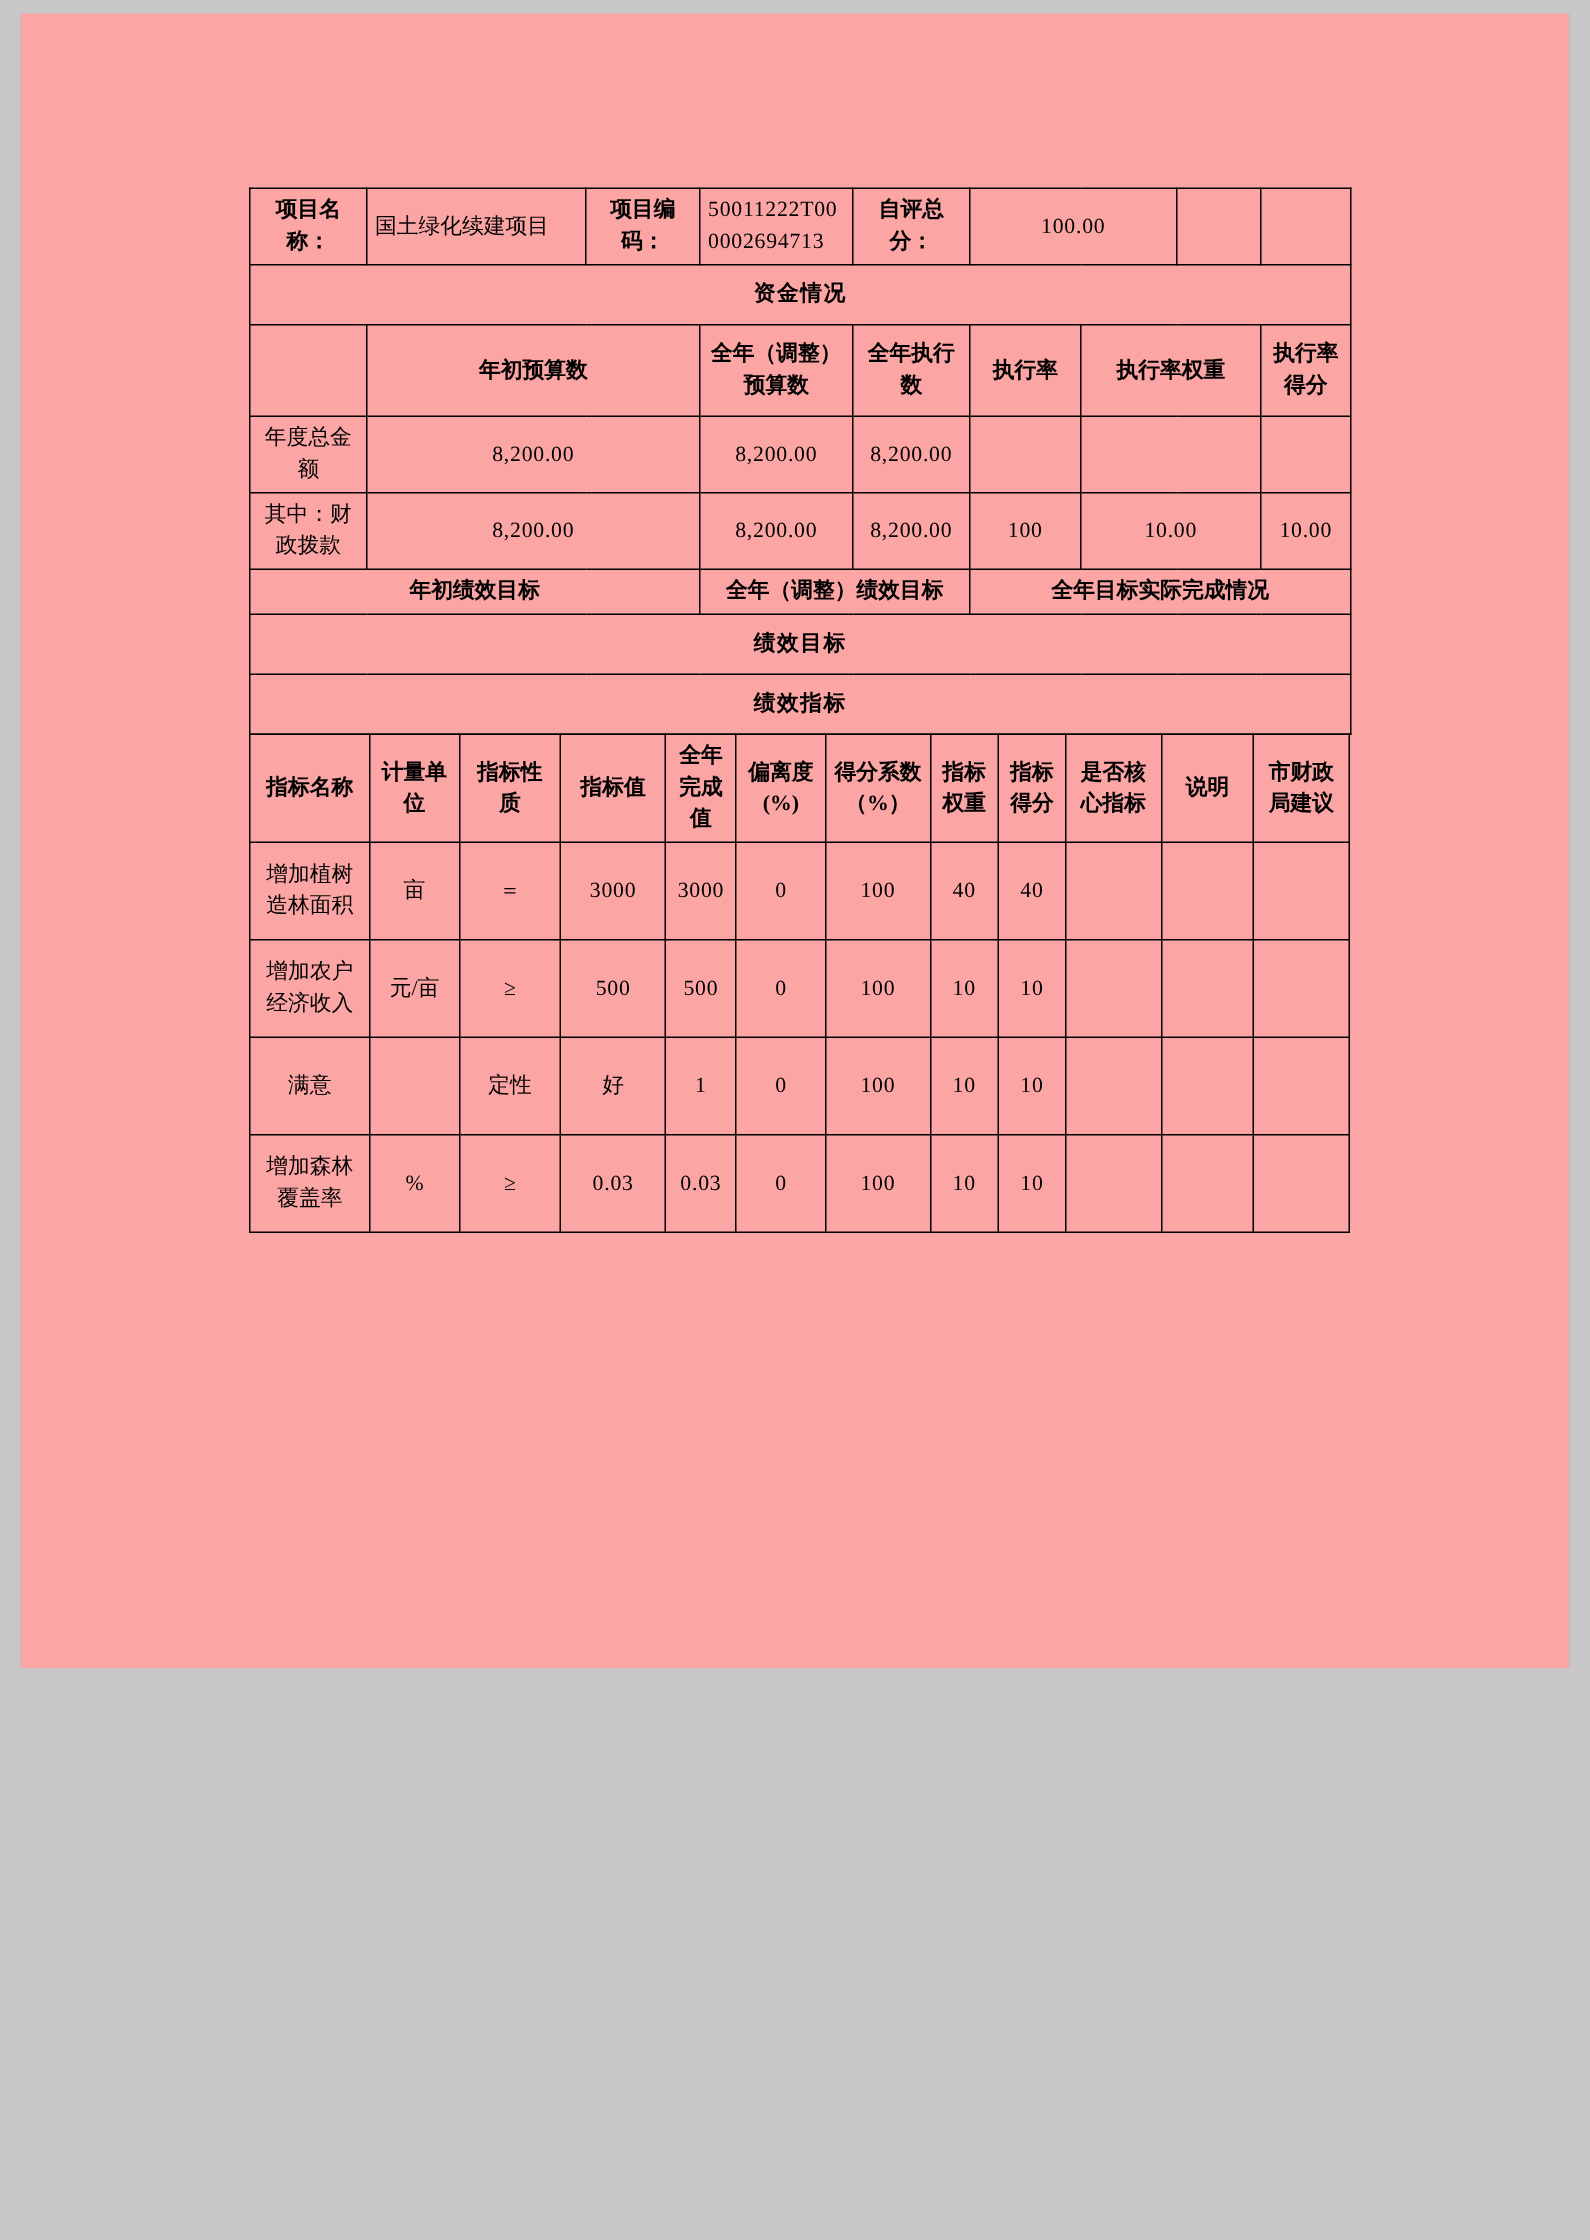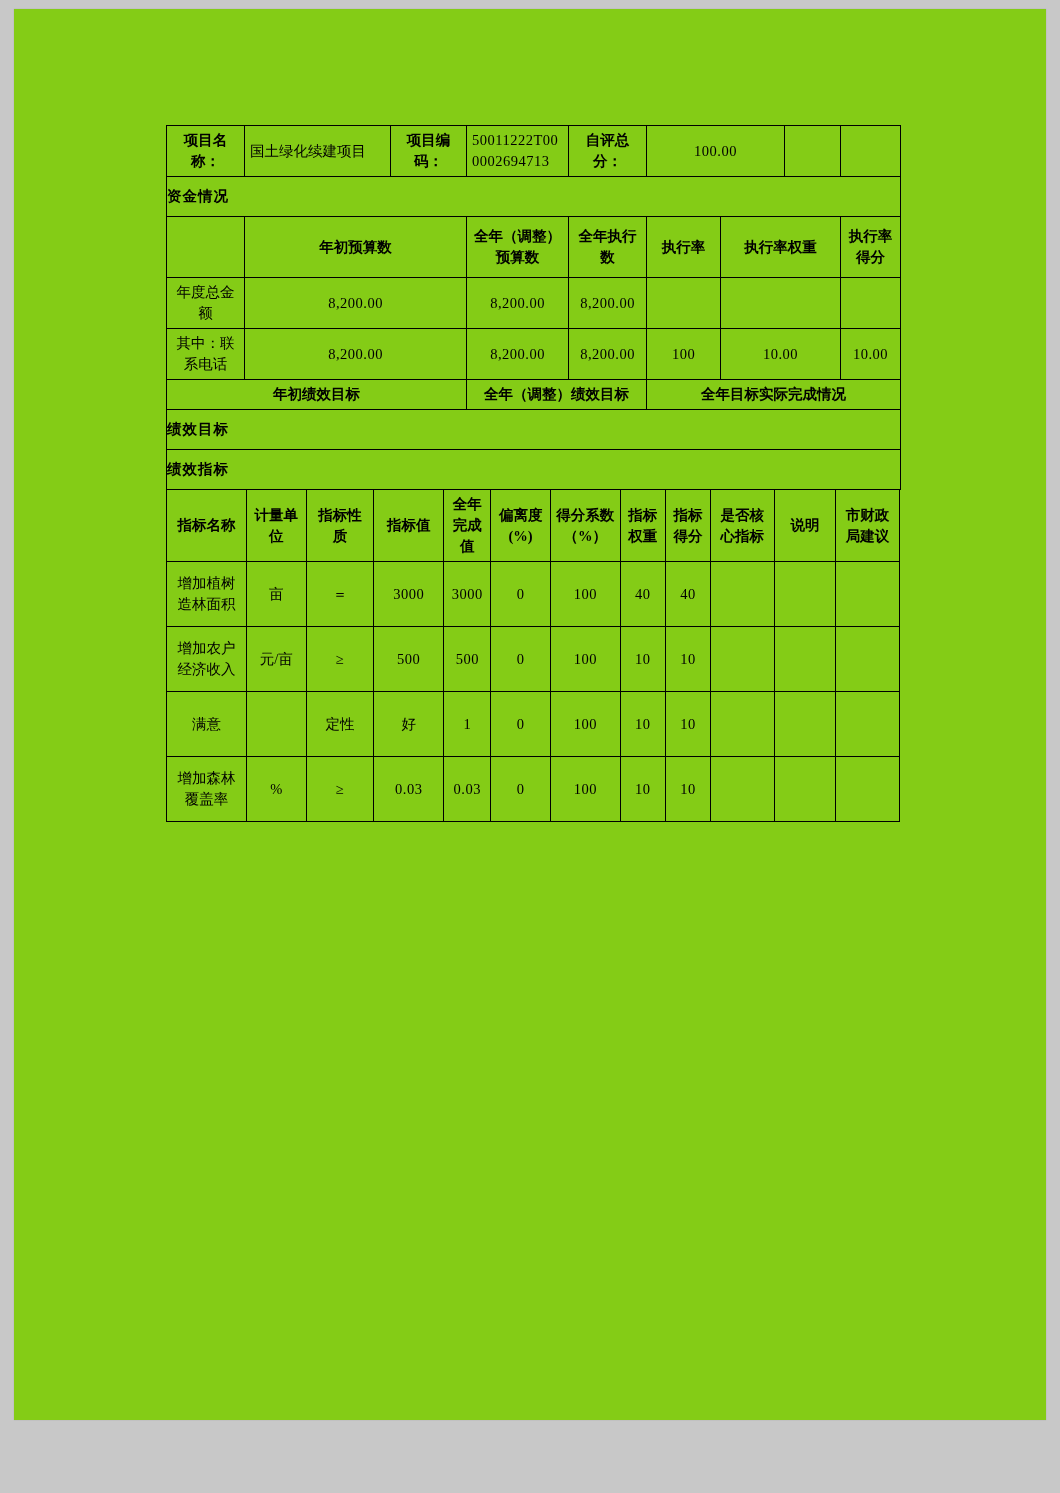--- a/index.html
+++ b/index.html
@@ -10,22 +10,22 @@
   body {
     width: 1060px;
     height: 1493px;
     font-family: "Liberation Serif", "DejaVu Serif", serif;
   }
   .page {
     position: absolute;
     left: 14px;
     top: 9px;
     width: 1032px;
-    height: 1411px;
-    background: #84cc16;
+    height: 1103px;
+    background: #fca5a5;
     box-shadow: 0 0 1px rgba(0,0,0,0.2);
   }
   .doc {
     position: absolute;
     left: 152px;
     top: 116px;
     width: 734px;
   }
   table.main {
     border-collapse: collapse;
@@ -39,21 +39,21 @@
     line-height: 1.45;
     vertical-align: middle;
     word-wrap: break-word;
     overflow-wrap: break-word;
   }
   .b { font-weight: bold; }
   .c { text-align: center; }
   .r { text-align: center; }
   .l { text-align: left; }
   .section-title {
-    text-align: left;
+    text-align: center;
     font-weight: bold;
     font-size: 20px;
     letter-spacing: 1px;
     padding: 9px 0 !important;
     font-family: "Liberation Sans", "DejaVu Sans", sans-serif;
   }
   .num {
     font-family: "Liberation Serif", "DejaVu Serif", serif;
     letter-spacing: 0.5px;
   }
@@ -126,21 +126,21 @@
         <td class="c">年度总金额</td>
         <td class="r num" colspan="2">8,200.00</td>
         <td class="r num">8,200.00</td>
         <td class="r num">8,200.00</td>
         <td class="r num"></td>
         <td class="r num" colspan="2"></td>
         <td class="r num"></td>
       </tr>
 
       <tr>
-        <td class="c">其中：联系电话</td>
+        <td class="c">其中：财政拨款</td>
         <td class="r num" colspan="2">8,200.00</td>
         <td class="r num">8,200.00</td>
         <td class="r num">8,200.00</td>
         <td class="r num">100</td>
         <td class="r num" colspan="2">10.00</td>
         <td class="r num">10.00</td>
       </tr>
 
       <tr>
         <td class="hdr" colspan="3">年初绩效目标</td>

